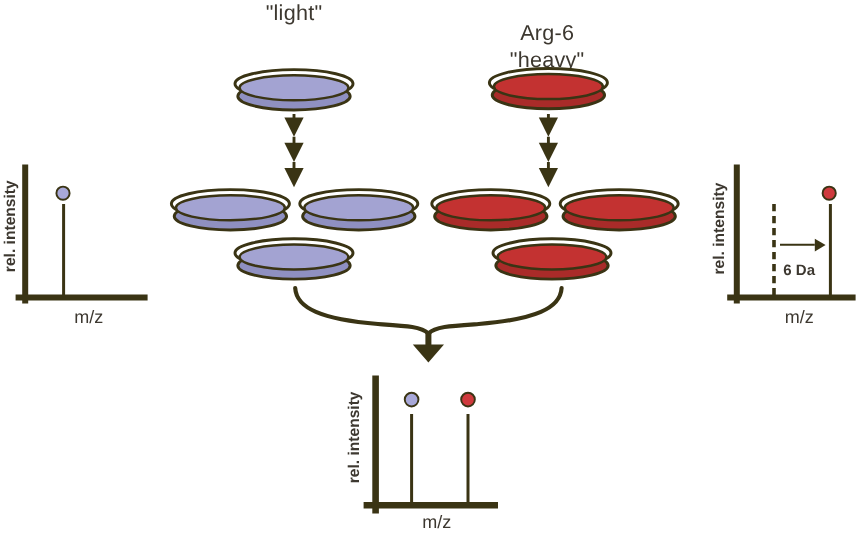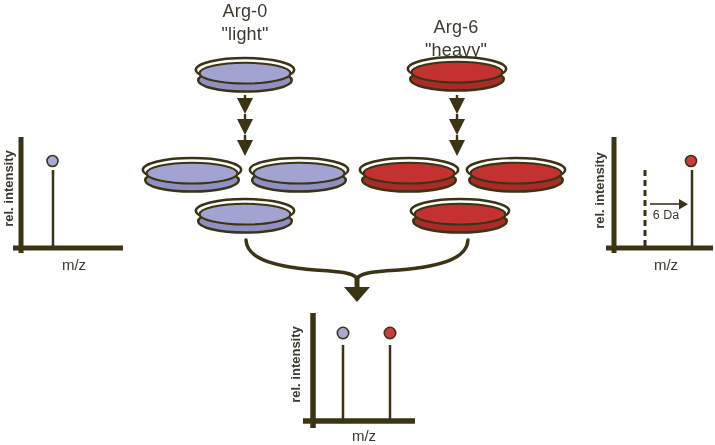--- a/index.html
+++ b/index.html
@@ -29,21 +29,20 @@
   .f-heavy-band { fill:var(--heavy-band,#a92b29); }
   .dot-light  { fill:var(--light-dot,#a8a8d8); }
   .dot-heavy  { fill:var(--heavy-dot,#cf3a3d); }
 </style>
 </head>
 <body>
 
 <div id="stage">
 
   <div class="abs cond-label" style="left:182px;top:0;width:126px;">
-    <div>Arg-0</div>
     <div>"light"</div>
   </div>
   <div class="abs cond-label" style="left:393px;top:16px;width:126px;">
     <div>Arg-6</div>
     <div>"heavy"</div>
   </div>
 
   <svg class="abs" style="left:193px;top:56px;" width="104" height="40" viewBox="0 0 110 42">
     <ellipse class="stroke f-light-band" stroke-width="2.6" cx="55" cy="25.5" rx="49.5" ry="12"></ellipse>
     <ellipse class="stroke dish-rim" stroke-width="2.6" cx="55" cy="14.5" rx="52" ry="12.5"></ellipse>
@@ -118,21 +117,21 @@
   <svg class="abs" style="left:580px;top:130px;" width="135" height="150" viewBox="0 0 135 150">
     <path class="stroke nofill" stroke-width="5" d="M34,7 V123"></path>
     <path class="stroke nofill" stroke-width="5" d="M26,118 H133"></path>
     <path class="stroke nofill" stroke-width="3" stroke-dasharray="6 4" d="M65,40 V116"></path>
     <path class="stroke nofill" stroke-width="2.5" d="M112,40 V118"></path>
     <circle class="stroke dot-heavy" stroke-width="1.6" cx="111" cy="31" r="5.5"></circle>
     <path class="stroke nofill" stroke-width="1.6" d="M70,74 H99"></path>
     <polygon class="solid" points="99,69 99,79.5 108,74.2"></polygon>
   </svg>
   <div class="abs ylab" style="left:554px;top:183px;">rel. intensity</div>
-  <div class="abs shift-lab" style="left:641px;top:208px;">6 Da</div>
+  <div class="abs shift-lab" style="left:641px;top:218px;font-weight:bold;">6 Da</div>
   <div class="abs xlab" style="left:636px;top:256px;">m/z</div>
 
   <svg class="abs" style="left:285px;top:310px;" width="135" height="135" viewBox="0 0 135 135">
     <path class="stroke nofill" stroke-width="5.5" d="M28,3 V118"></path>
     <path class="stroke nofill" stroke-width="5.5" d="M18,111 H130"></path>
     <path class="stroke nofill" stroke-width="2.5" d="M58,35 V111"></path>
     <path class="stroke nofill" stroke-width="2.5" d="M105,35 V111"></path>
     <circle class="stroke dot-light" stroke-width="1.6" cx="58" cy="23" r="5.7"></circle>
     <circle class="stroke dot-heavy" stroke-width="1.6" cx="105" cy="23" r="5.7"></circle>
   </svg>

